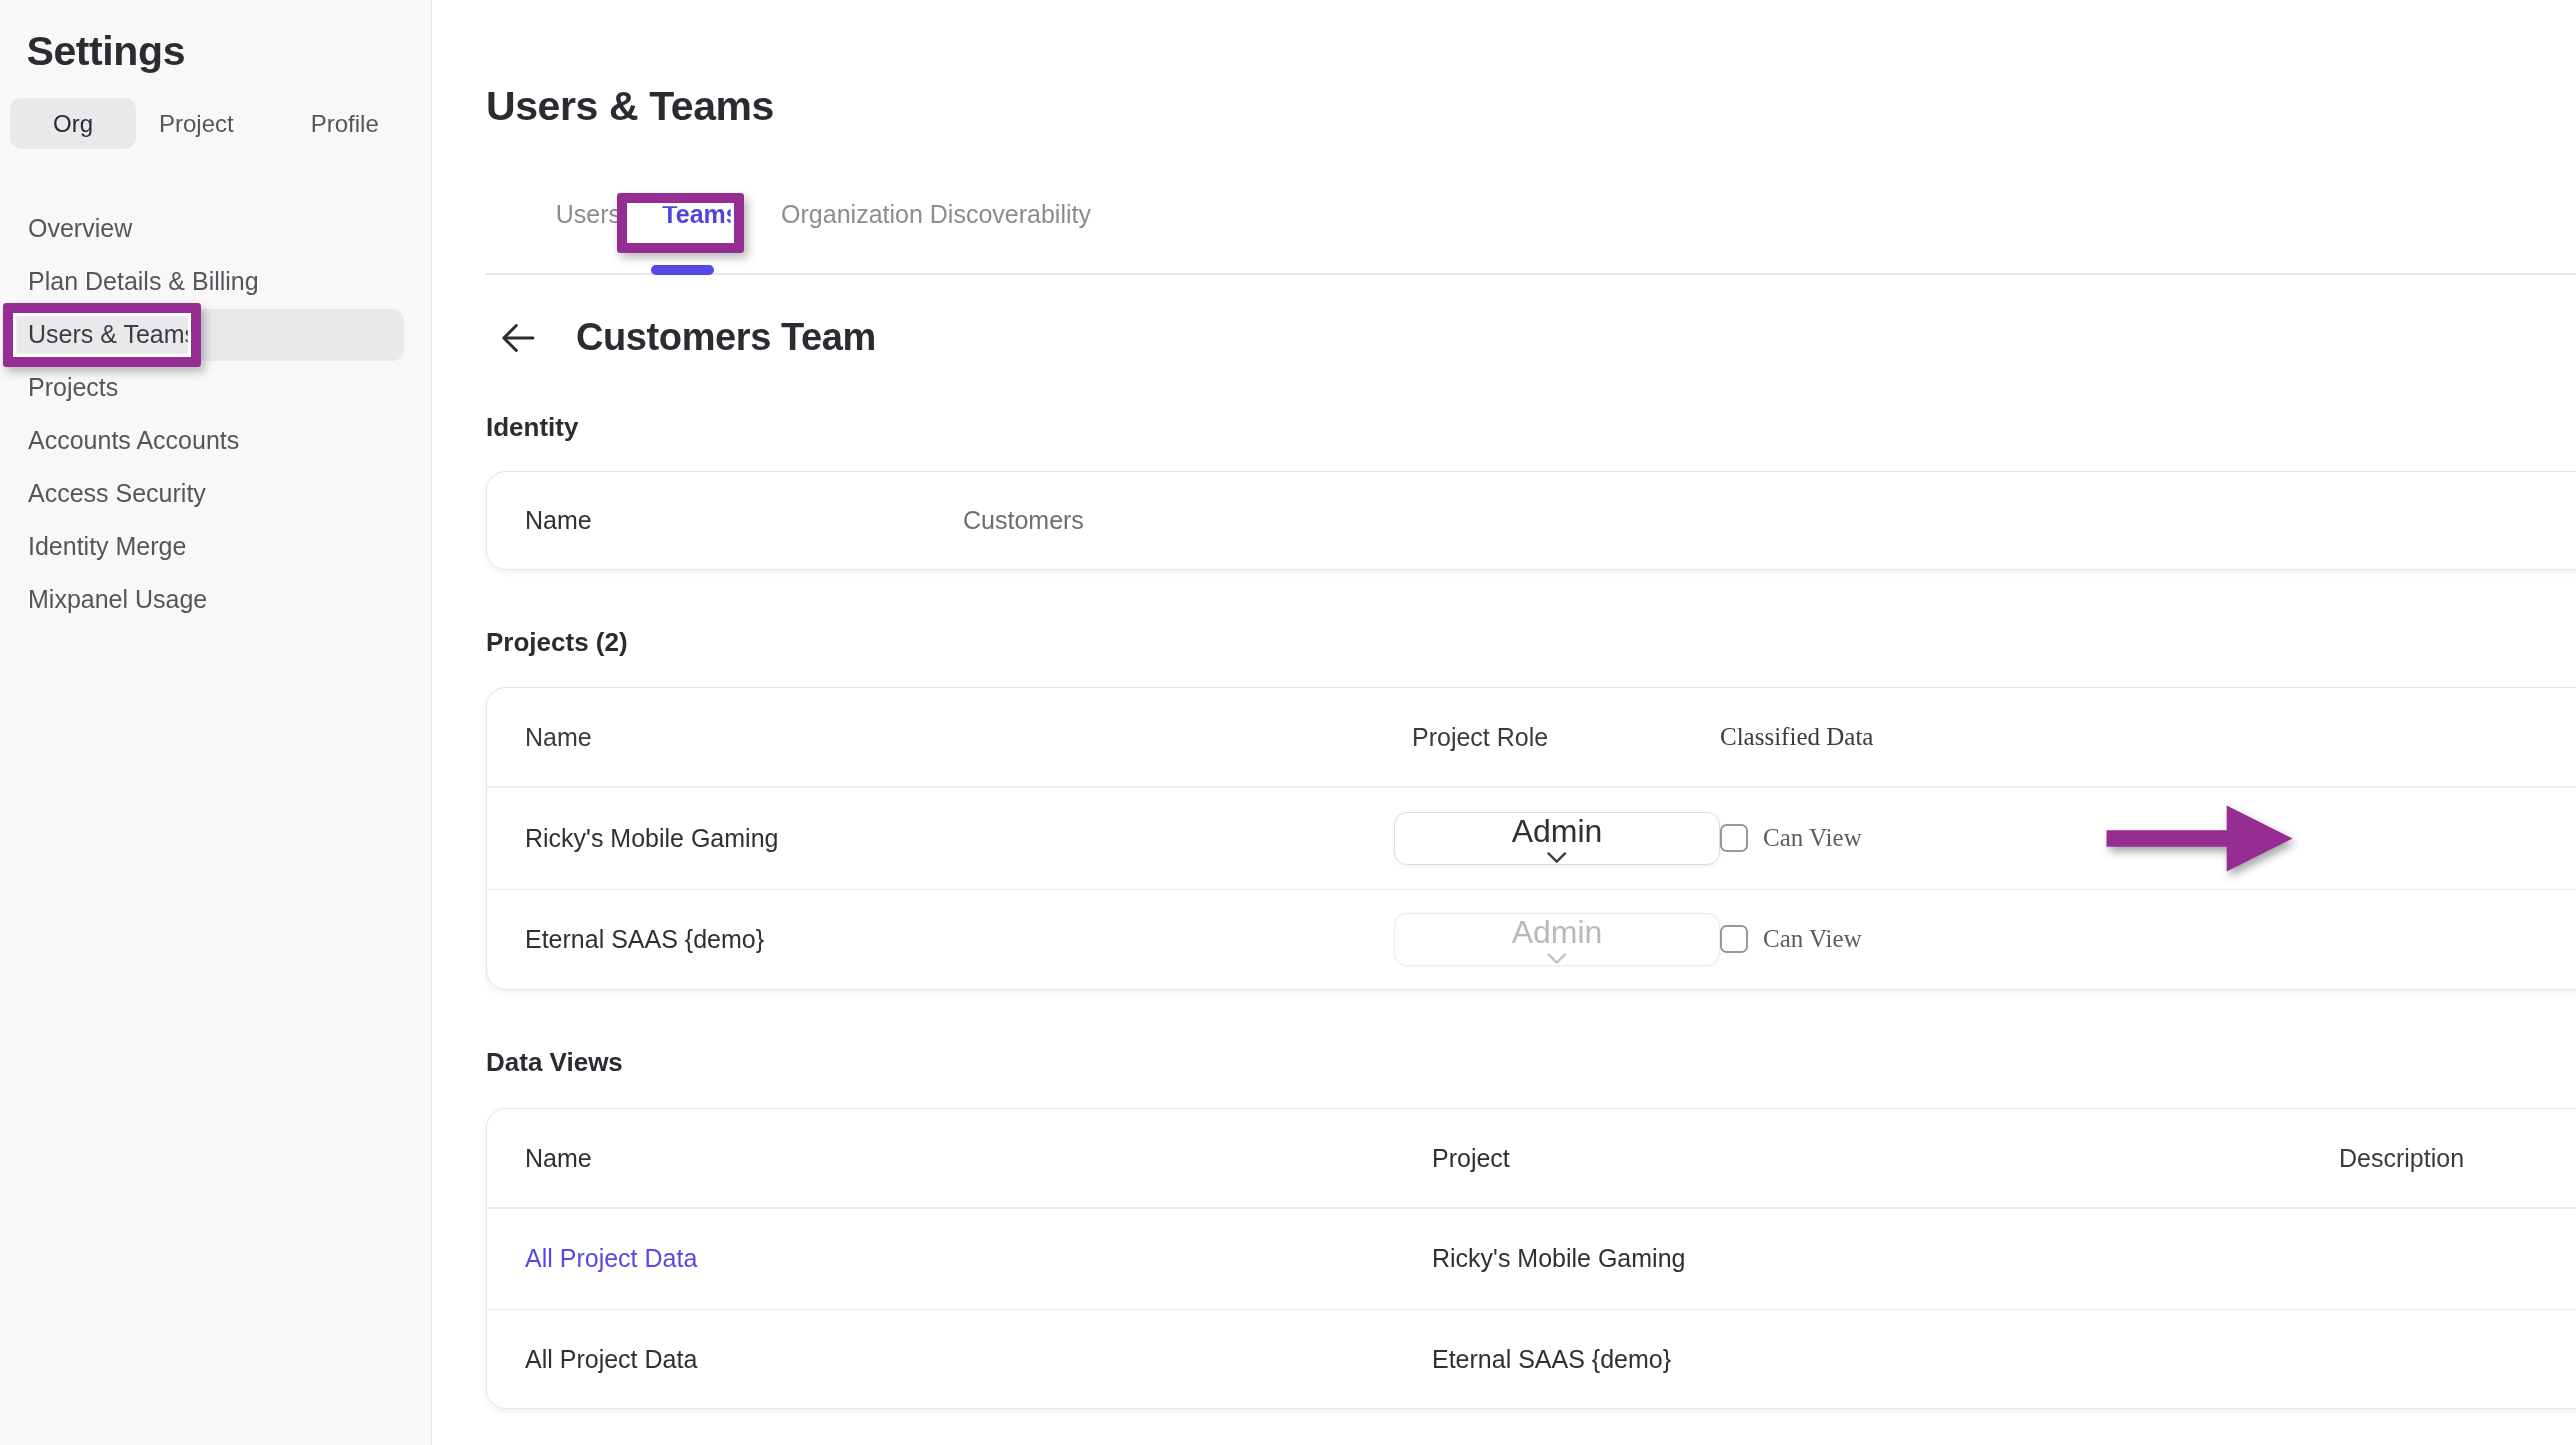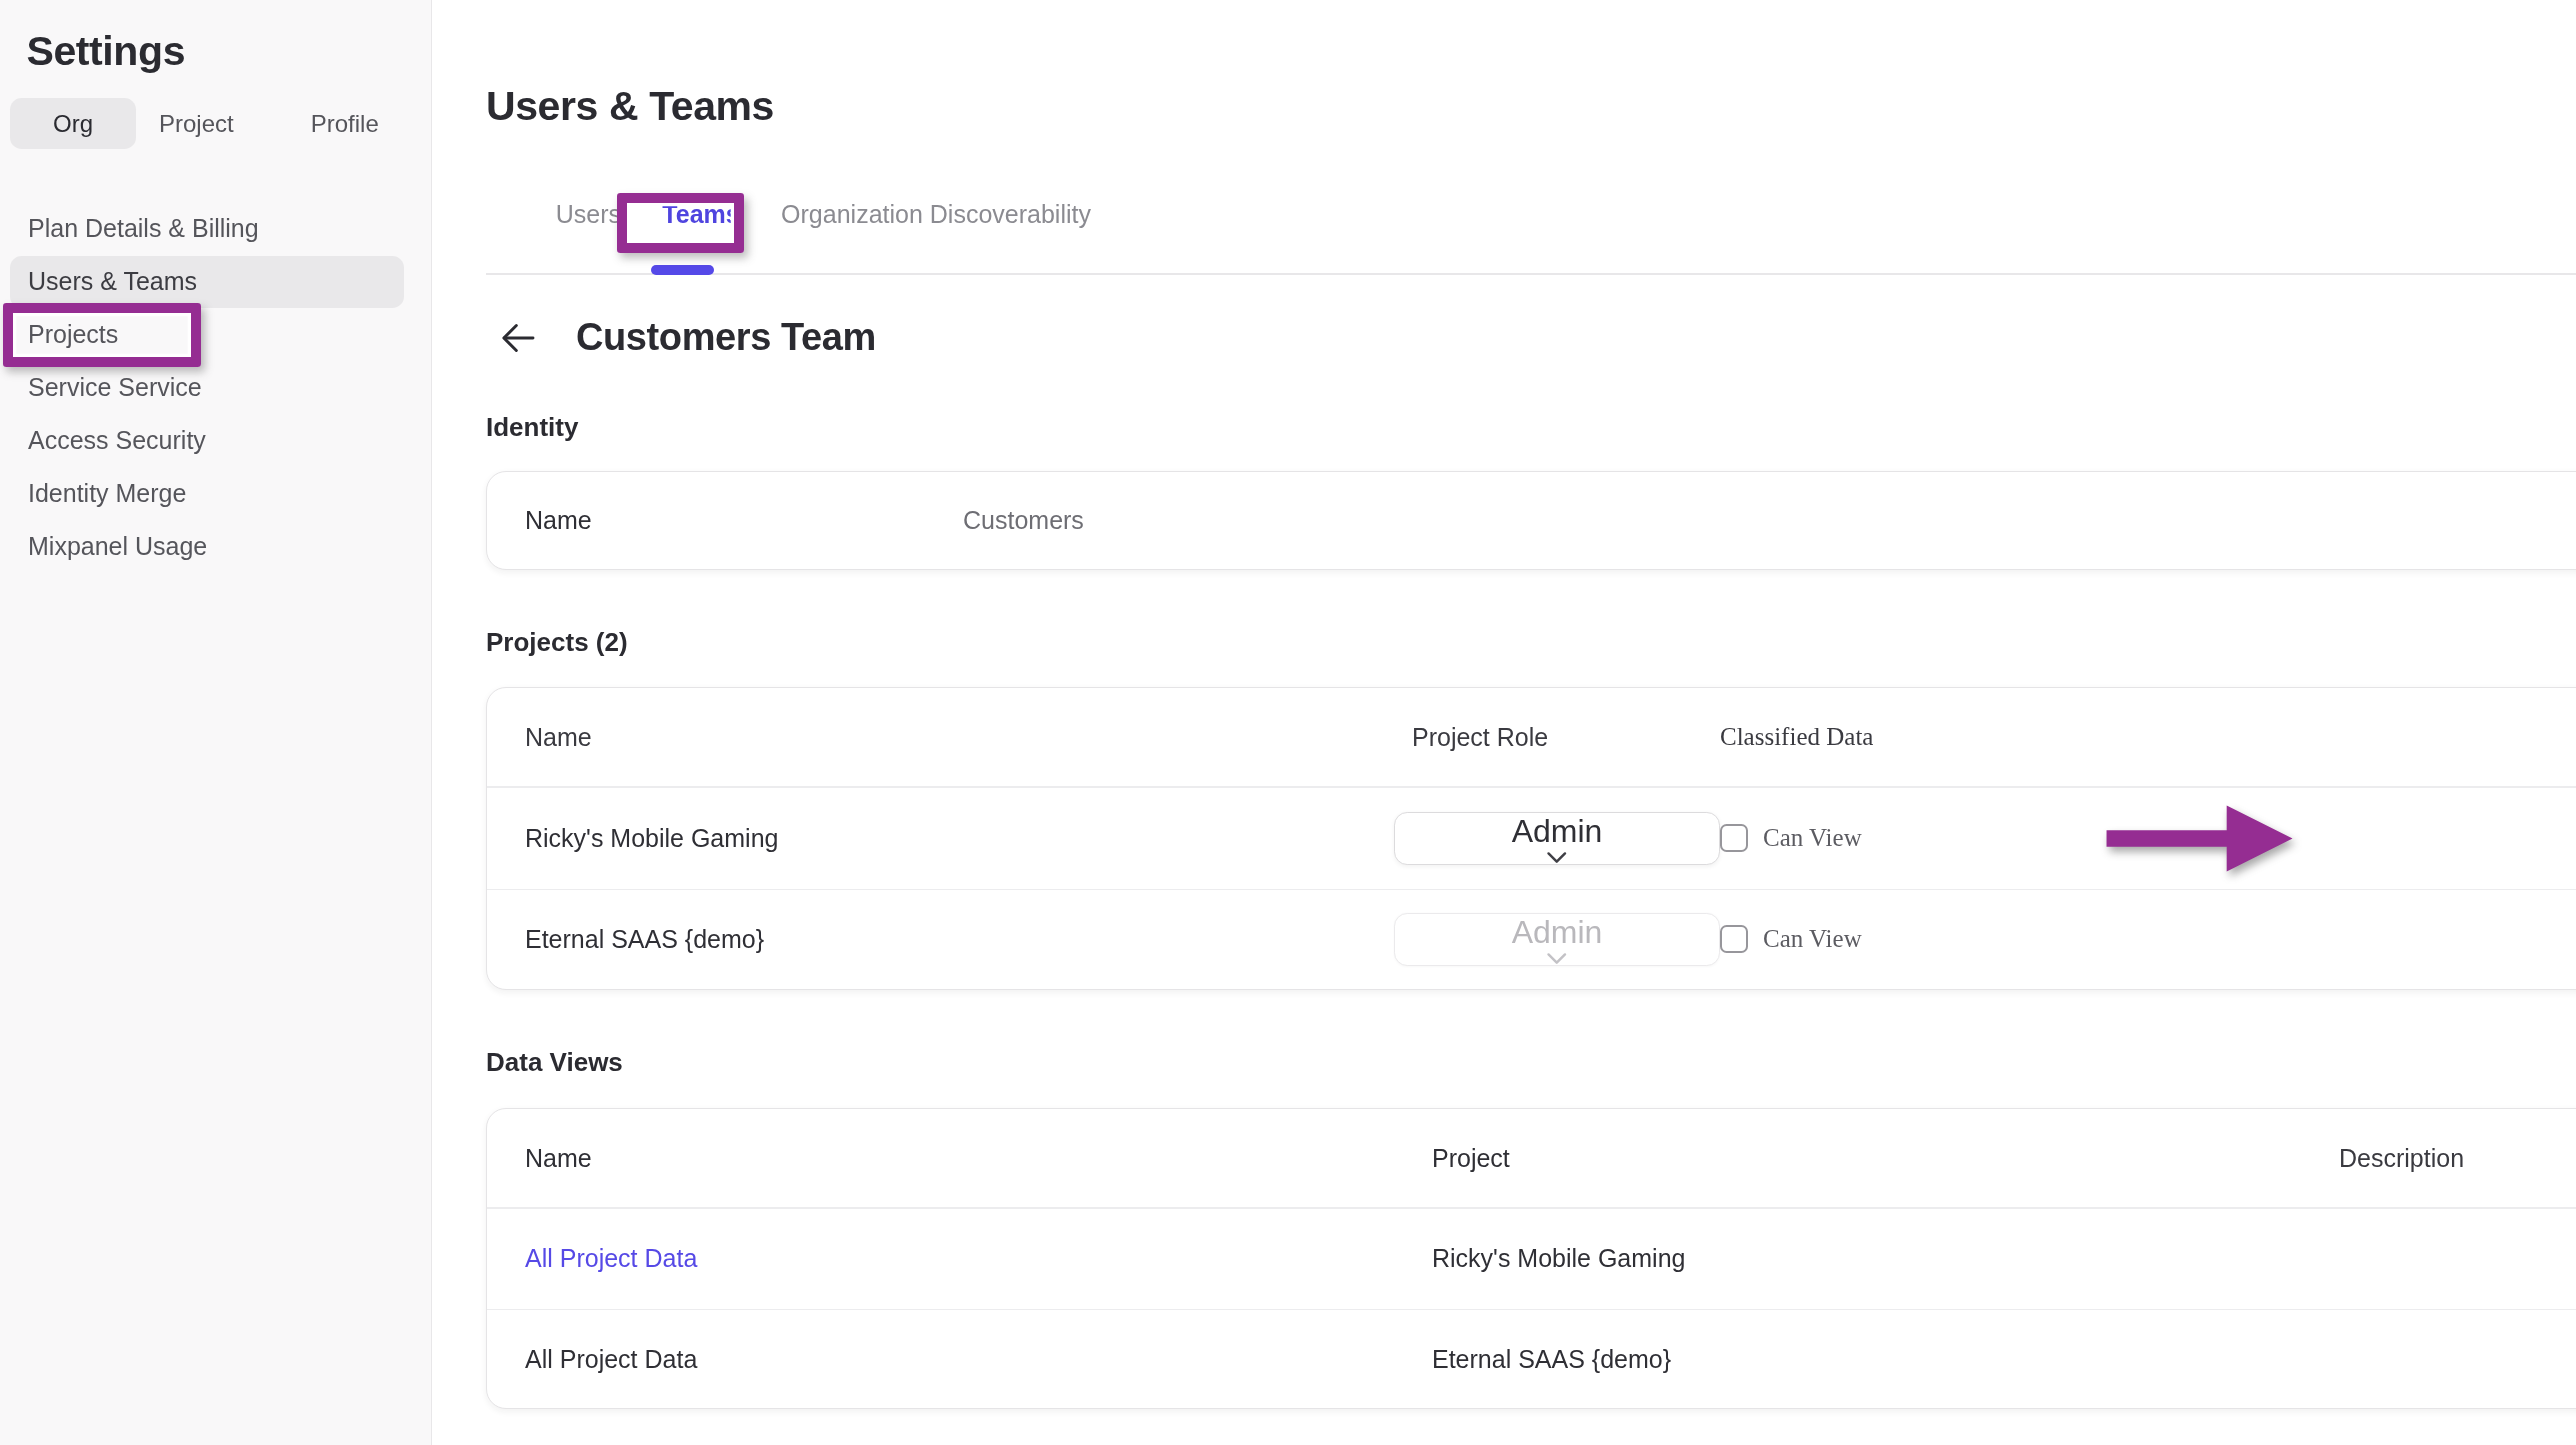--- a/index.html
+++ b/index.html
@@ -81,31 +81,34 @@
   <div class="sidebar-title">Settings</div>
 
   <div class="seg">
     <div class="seg-btn active">Org</div>
     <div class="seg-btn plain">Project</div>
     <div class="seg-btn plain" style="margin-left:31px;">Profile</div>
   </div>
 
   <div class="menu">
     <div class="menu-item">
+        <span>Overview</span>
+      </div>
+    <div class="menu-item">
         <span>Plan Details &amp; Billing</span>
       </div>
     <div class="menu-item selected">
       <div class="menu-pill"></div>
       <span>Users &amp; Teams</span>
     </div>
     <div class="menu-item">
         <span>Projects</span>
       </div>
     <div class="menu-item">
-        <span>Service Service</span>
+        <span>Accounts Accounts</span>
       </div>
     <div class="menu-item">
         <span>Access Security</span>
       </div>
     <div class="menu-item">
         <span>Identity Merge</span>
       </div>
     <div class="menu-item">
         <span>Mixpanel Usage</span>
       </div>

